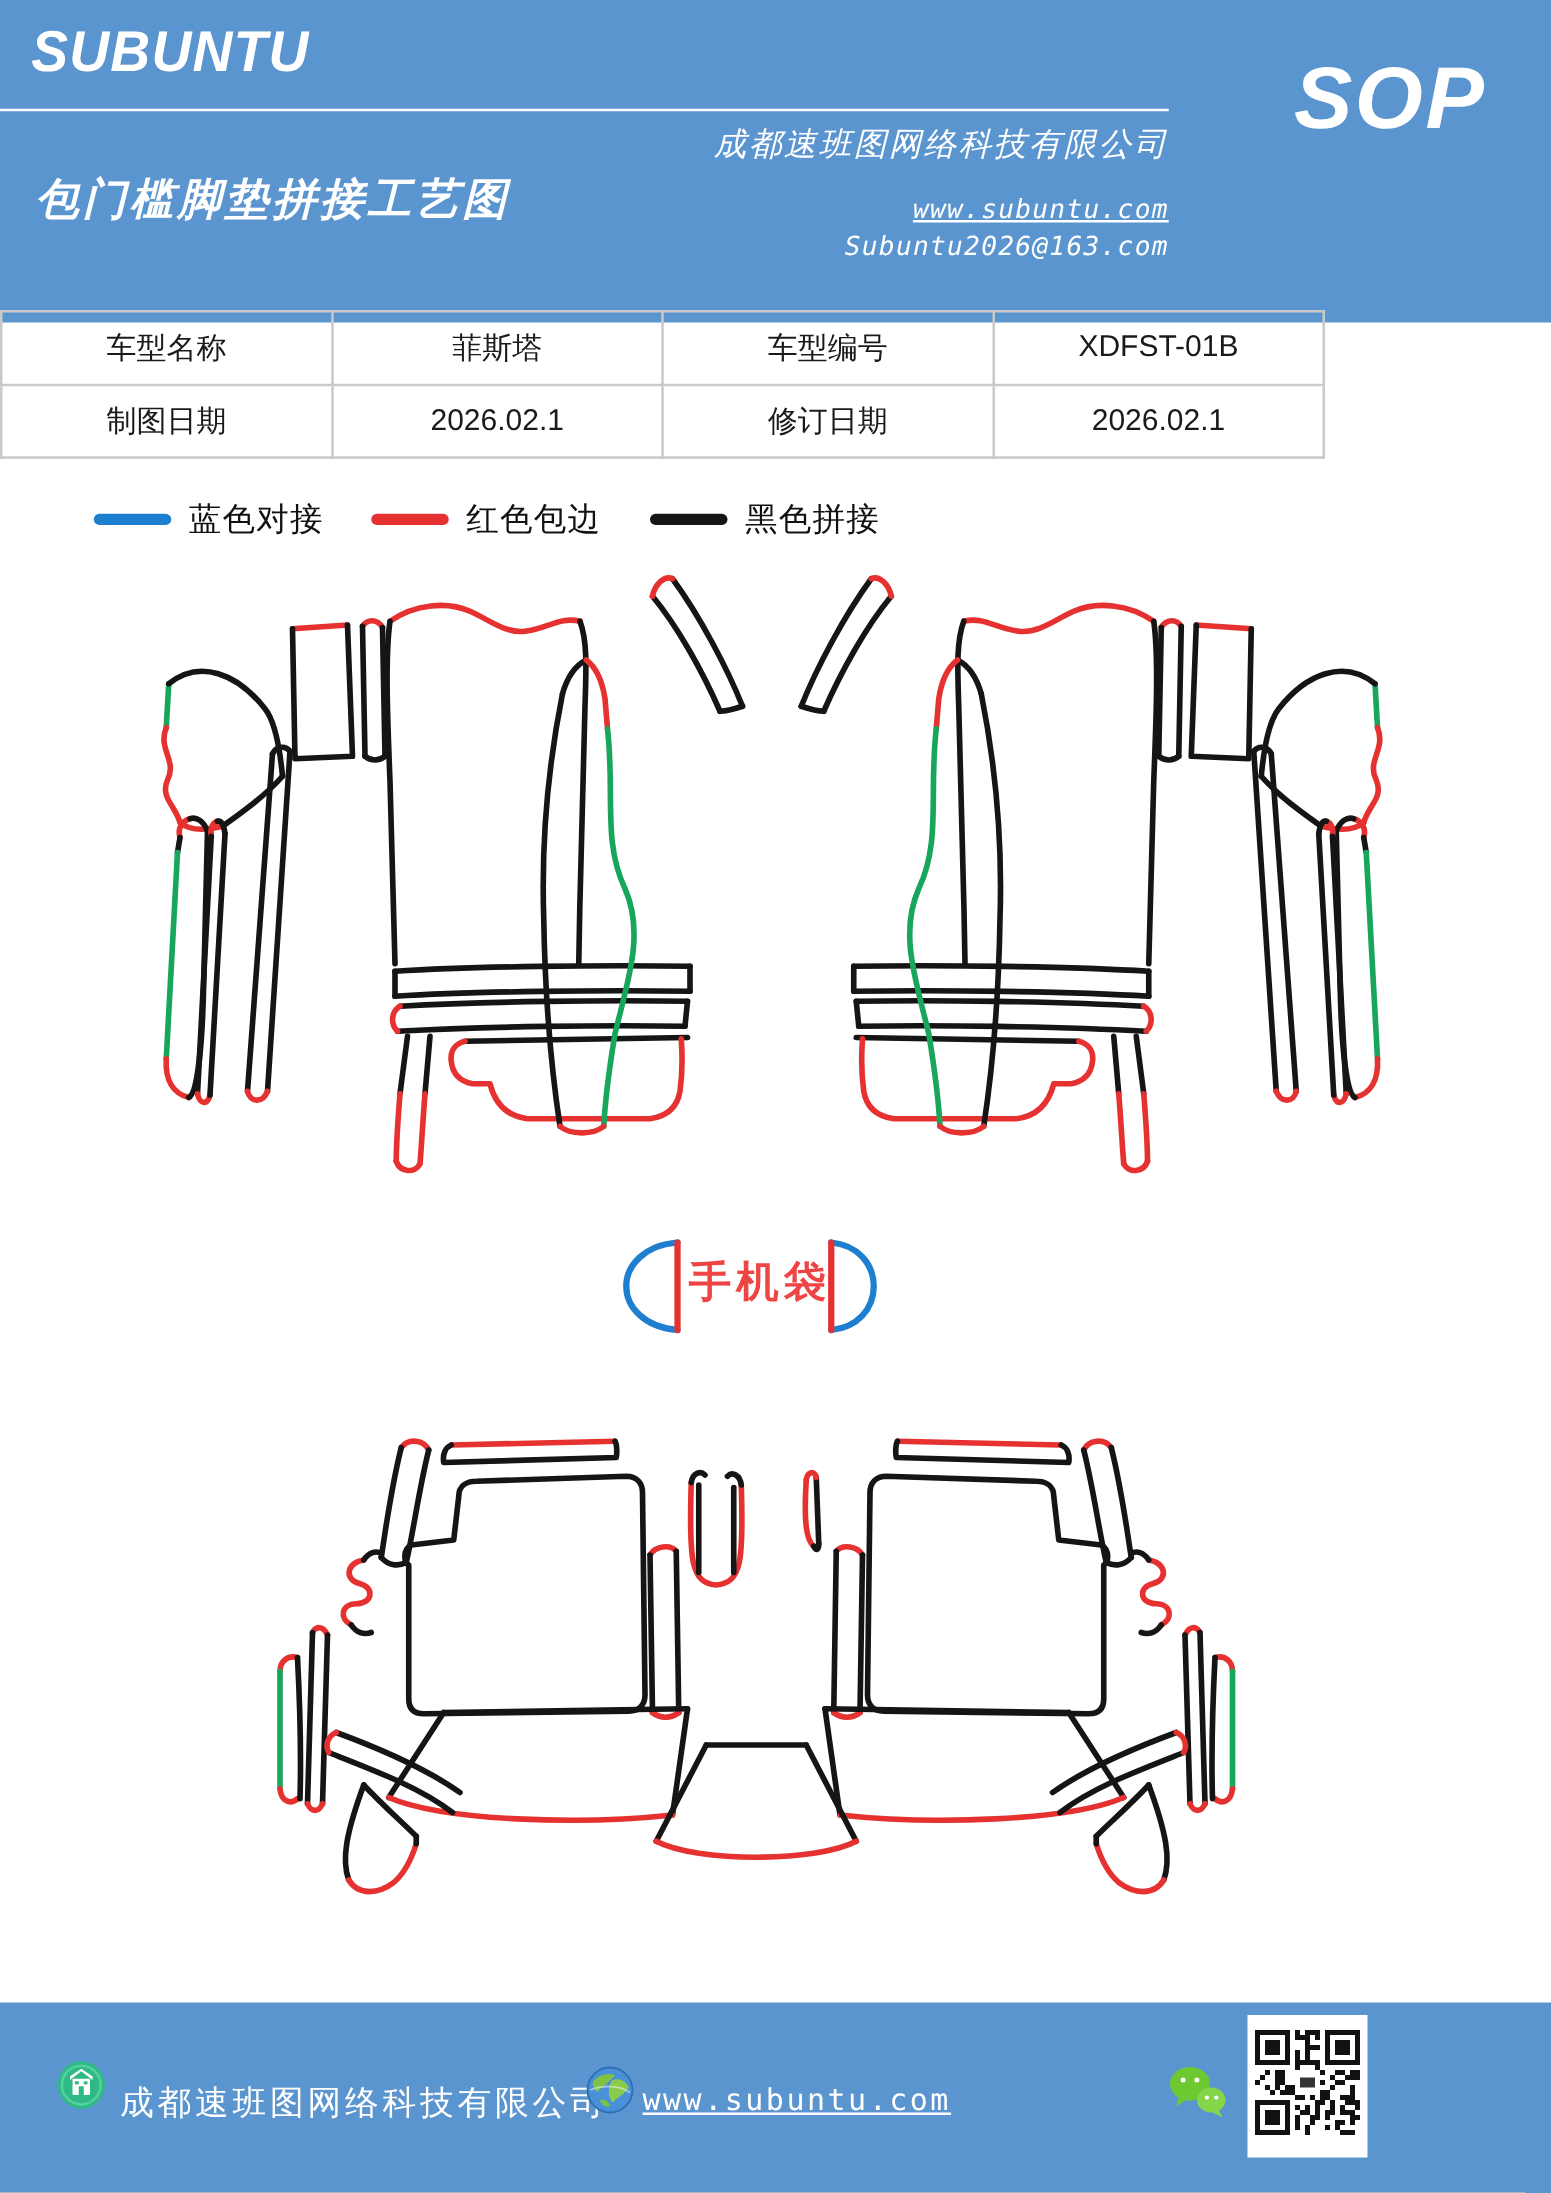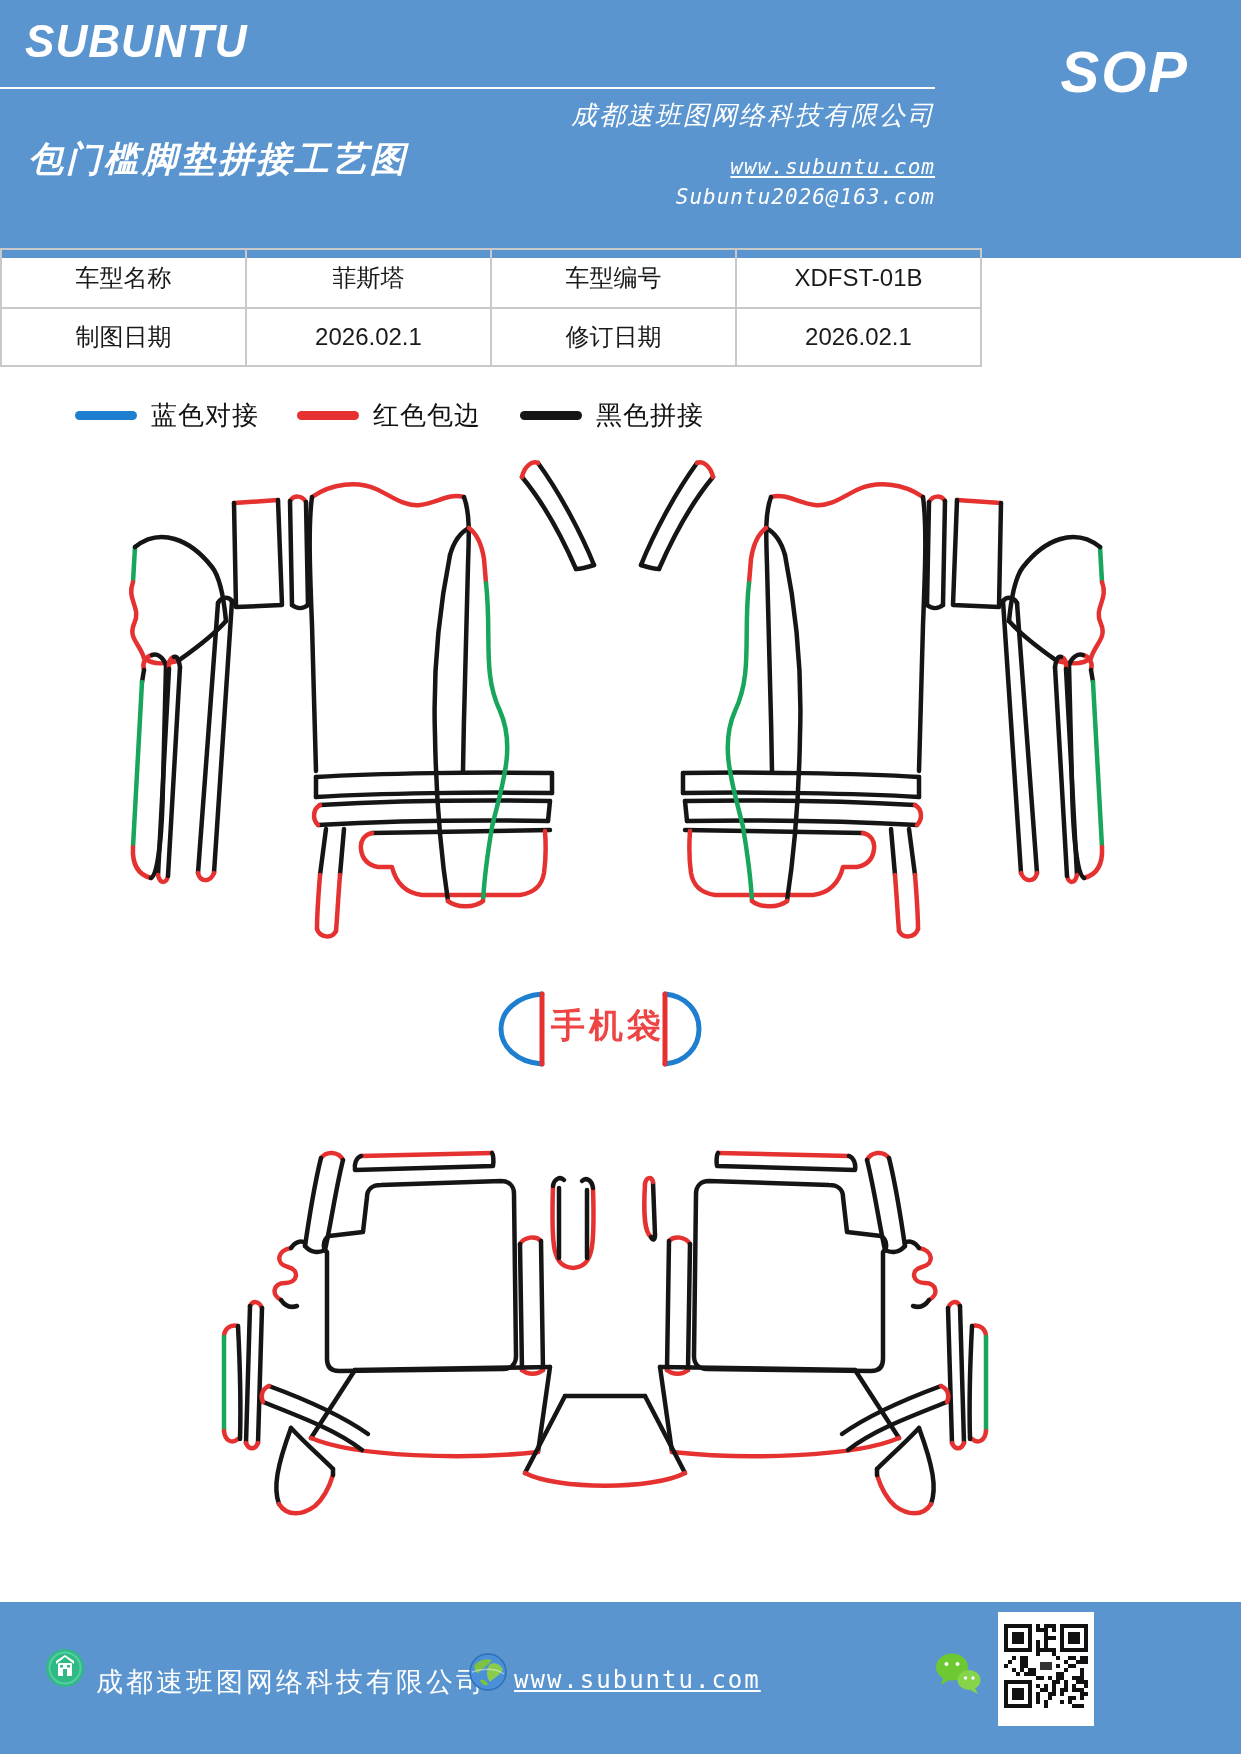--- a/index.html
+++ b/index.html
@@ -9,23 +9,23 @@
   .hdr{position:absolute;left:0;top:0;width:1241px;height:258px;background:#5B95CF;font-style:italic;}
   .logo{position:absolute;left:25px;top:14px;color:#fff;font-size:46px;font-weight:800;
         letter-spacing:1px;transform:scaleX(.96);transform-origin:left;}
   .hdr-line{position:absolute;left:0;top:87px;width:935px;height:2px;background:#fff;}
   .doc-title{position:absolute;left:28px;top:136px;color:#fff;font-size:35px;font-weight:700;letter-spacing:3px;}
   .hdr-right{position:absolute;right:306px;top:98px;text-align:right;color:#fff;}
   .hdr-company{font-size:26px;letter-spacing:2px;font-family:"Liberation Serif",serif;}
   .hdr-url{display:inline-block;margin-top:22px;font-family:"DejaVu Sans Mono",monospace;
            font-size:21px;color:#fff;text-decoration:underline;letter-spacing:1px;}
   .hdr-mail{margin-top:6px;font-family:"DejaVu Sans Mono",monospace;font-size:21px;letter-spacing:1px;}
-  .sop{position:absolute;right:52px;top:38px;color:#fff;font-size:58px;font-weight:800;letter-spacing:2px;}
-  
-  .tbl{position:absolute;left:0;top:248px;width:982px;height:119px;border-collapse:collapse;
+  .sop{position:absolute;right:52px;top:38px;color:#fff;font-size:70px;font-weight:800;letter-spacing:2px;}
+  
+  .tbl{position:absolute;left:0;top:248px;width:1060px;height:119px;border-collapse:collapse;
        table-layout:fixed;font-size:24px;color:#1a1a1a;}
   .tbl td{border:2px solid #c9c9c9;text-align:center;vertical-align:middle;font-family:"Liberation Serif",serif;}
   .tbl td.val{font-family:"Liberation Sans",sans-serif;text-align:center;}
   
   .legend{position:absolute;left:0;top:398px;width:1241px;height:40px;}
   .leg-it{position:absolute;display:flex;align-items:center;justify-content:center;}
   .leg-sw{width:62px;height:9px;border-radius:5px;margin-right:14px;}
   .leg-lb{font-size:26px;color:#111;font-family:"Liberation Serif",serif;letter-spacing:1px;white-space:nowrap;}
   
   svg.diag{position:absolute;overflow:visible;}

